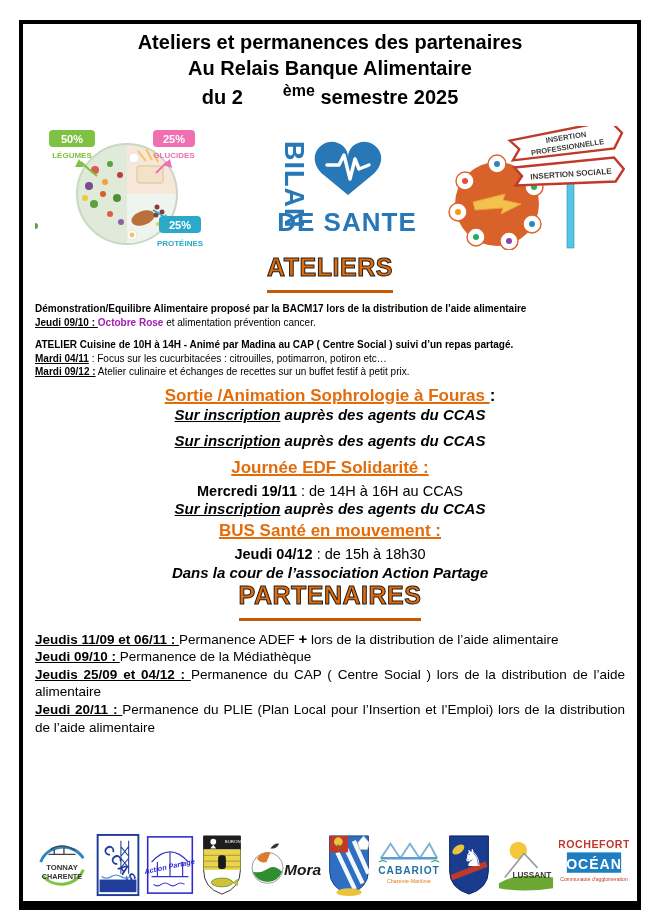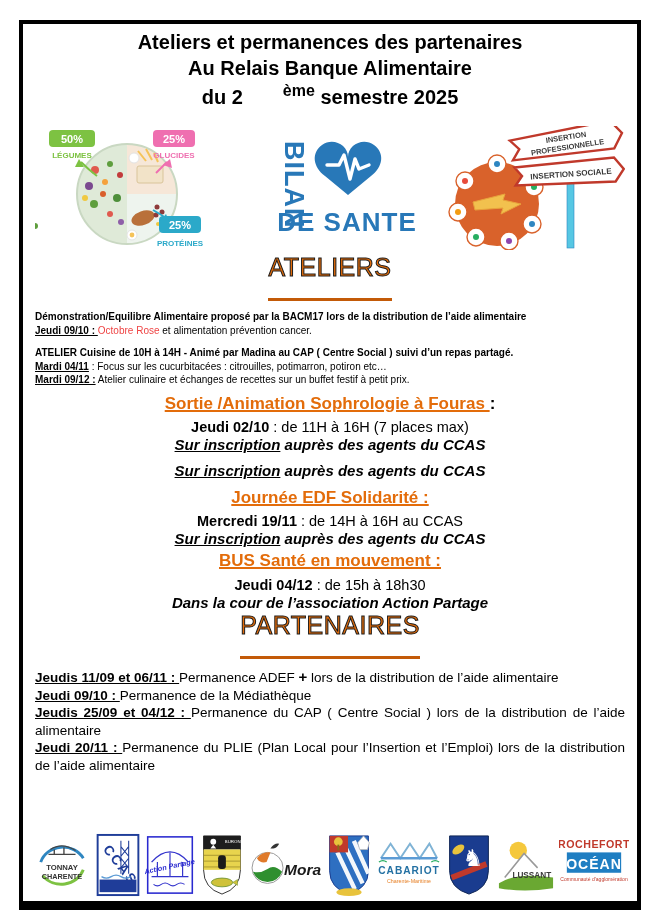--- a/index.html
+++ b/index.html
@@ -10,29 +10,29 @@
          padding:4px 12px;overflow:hidden;}
   
   .title{ text-align:center;font-weight:bold;font-size:20px;line-height:1.28;margin-top:2px;}
   .title sup{font-size:16px;margin-left:40px;}
   
   .gfx-row{display:flex;justify-content:space-between;align-items:center;height:124px;margin-top:16px;}
   svg text{font-family:"Liberation Sans",sans-serif;}
   
   .big-head{text-align:center;margin-top:4px;}
   .big-head span{
-     display:inline-block;color:#e36c0a;font-weight:normal;font-size:25px;letter-spacing:.5px;
+     display:inline-block;color:#e36c0a;font-weight:bold;font-size:25px;letter-spacing:.5px;
      -webkit-text-stroke:1px #1a1a1a;
-     border-bottom:3px solid #c35a08;padding-bottom:16px;line-height:1.1;}
+     border-bottom:3px solid #c35a08;padding-bottom:8px;line-height:1.1;}
   
   .para{font-size:10px;line-height:1.26;margin-top:10px;}
   .para .bjust{display:block;font-weight:bold;text-align:justify;}
   .dateline{margin-top:1px;}
   .d-ul{font-weight:bold;text-decoration:underline;}
-  .pink{font-weight:normal;color:#ef4444;}
+  .pink{font-weight:bold;color:#a21caf;}
   
   .section{text-align:center;margin-top:7px;}
   .sec-heading{font-size:17px;font-weight:bold;color:#e36c0a;line-height:1.2;}
   .sec-heading .orange-ul{text-decoration:underline;text-decoration-thickness:2px;}
   .sec-heading .black-colon{color:#000;}
   .sec-when{font-size:14.5px;margin-top:4px;line-height:1.25;}
   .sec-when b{font-weight:bold;}
   .sec-note{font-size:15px;font-weight:bold;font-style:italic;line-height:1.25;}
   .sec-note .ul{text-decoration:underline;}
   
@@ -177,21 +177,20 @@
     <div class="dateline">
       <span class="d-ul">Mardi 04/11</span><span> : Focus sur les cucurbitacées : citrouilles, potimarron, potiron etc…</span>
     </div>
     <div class="dateline">
       <span class="d-ul">Mardi 09/12 :</span><span> Atelier culinaire et échanges de recettes sur un buffet festif à petit prix.</span>
     </div>
   </div>
 
   <div class="section">
     <div class="sec-heading"><span class="orange-ul">Sortie /Animation Sophrologie à Fouras </span><span class="black-colon">:</span></div>
-    <div class="sec-when"><b>Jeudi  02/10</b><span> : de 11H à 16H (7 places max)</span></div>
     <div class="sec-note"><span class="ul">Sur inscription</span><span> auprès des agents du CCAS</span></div>
   </div>
 
   <div class="section">
     <div class="sec-note"><span class="ul">Sur inscription</span><span> auprès des agents du CCAS</span></div>
   </div>
 
   <div class="section">
     <div class="sec-heading"><span class="orange-ul">Journée EDF Solidarité :</span><span class="black-colon"></span></div>
     <div class="sec-when"><b>Mercredi 19/11</b><span> : de 14H à 16H  au CCAS</span></div>

